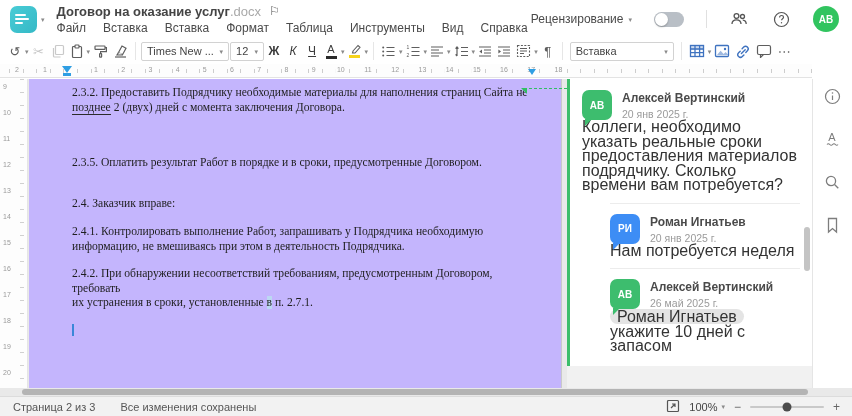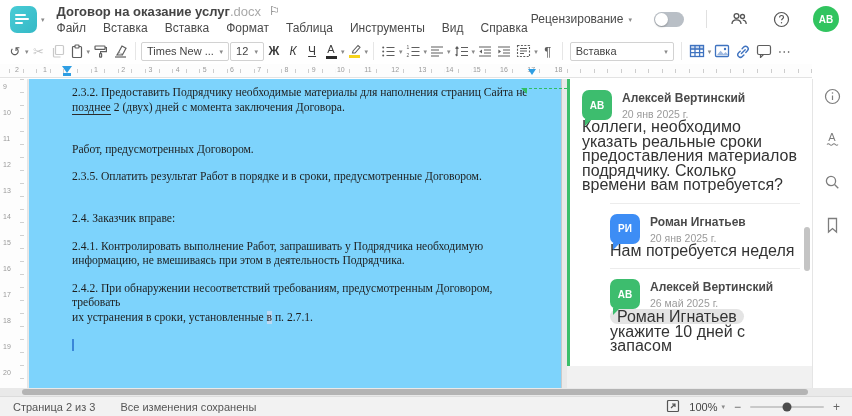--- a/index.html
+++ b/index.html
@@ -53,21 +53,21 @@
   .marker-left { left:62px; top:2px; border-left:5px solid transparent; border-right:5px solid transparent; border-top:7px solid #2f9ee3; }
   .marker-left:after { content:""; position:absolute; left:-4px; top:0; width:8px; height:3px; background:#2f9ee3; }
   .marker-right { left:528px; top:5px; border-left:4px solid transparent; border-right:4px solid transparent; border-top:6px solid #2f9ee3; }
 
   
   .main { position:absolute; top:79px; left:0; right:0; bottom:20px; background:#e9e9e9; }
   .v-ruler { position:absolute; left:0; top:0; bottom:8px; width:28px; background:#fdfdfd; border-right:1px solid #e5e5e5; }
   .v-ruler:after { content:""; position:absolute; top:0; bottom:0; right:3px; width:4px;
      background:repeating-linear-gradient(to bottom, #d0d0d0 0 1px, transparent 1px 13px); }
   .vr-num { position:absolute; left:3px; font-size:7px; color:#9a9a9a; transform:translateY(-50%); z-index:2; background:#fdfdfd; padding:1px 0; }
-  .page { position:absolute; left:29px; top:0; width:533px; bottom:8px; background:#7dd3fc; border-right:1px solid #c9c9c9; padding:7px 28px 0 43px; overflow:hidden; }
+  .page { position:absolute; left:29px; top:0; width:533px; bottom:8px; background:#c4b5fd; border-right:1px solid #c9c9c9; padding:7px 28px 0 43px; overflow:hidden; }
   .para { font-family:"Liberation Serif", serif; font-size:11.6px; line-height:14.6px; color:#1e1e1e; margin-bottom:13px; }
   .para.gap { margin-top:27px; }
   .seg-u { border-bottom:1px solid #2b2b2b; }
   .seg-hl { background:#bcd8f2; }
   .cursor { width:2px; height:12px; background:#3a87d8; margin-top:6px; }
   .connector { position:absolute; top:9px; left:524px; width:43px; border-top:1.5px dashed #2fbf63; z-index:5; }
   .connector:before { content:""; position:absolute; left:-3px; top:-1px; width:0; height:0; border-top:6px solid #2fbf63; border-left:6px solid transparent; }
 
   
   .comments { position:absolute; left:567px; top:0; width:245px; bottom:8px; background:#f1f1f1; overflow:hidden; }
@@ -341,21 +341,21 @@
         <span class="vr-num" style="top: 189px;">16</span>
         <span class="vr-num" style="top: 215px;">17</span>
         <span class="vr-num" style="top: 241px;">18</span>
         <span class="vr-num" style="top: 267px;">19</span>
         <span class="vr-num" style="top: 293px;">20</span>
       </div>
 
     <div class="page">
       <div id="paras">
           <div class="para"><span>2.3.2. Предоставить Подрядчику необходимые материалы для наполнения страниц Сайта не</span><br><span class="seg-u">позднее</span><span> 2 (двух) дней с момента заключения Договора.</span></div>
-          <div class="para"><br><span>Работ, предусмотренных Договором.</span></div>
+          <div class="para"><br></div>
           <div class="para"><span>2.3.5. Оплатить результат Работ в порядке и в сроки, предусмотренные Договором.</span></div>
           <div class="para gap"><span>2.4. Заказчик вправе:</span></div>
           <div class="para"><span>2.4.1. Контролировать выполнение Работ, запрашивать у Подрядчика необходимую</span><br><span>информацию, не вмешиваясь при этом в деятельность Подрядчика.</span></div>
           <div class="para"><span>2.4.2. При обнаружении несоответствий требованиям, предусмотренным Договором, требовать</span><br><span>их устранения в сроки, установленные </span><span class="seg-hl">в</span><span> п. 2.7.1.</span></div>
         </div>
       <div class="cursor"></div>
     </div>
 
     <div class="connector"></div>
 

